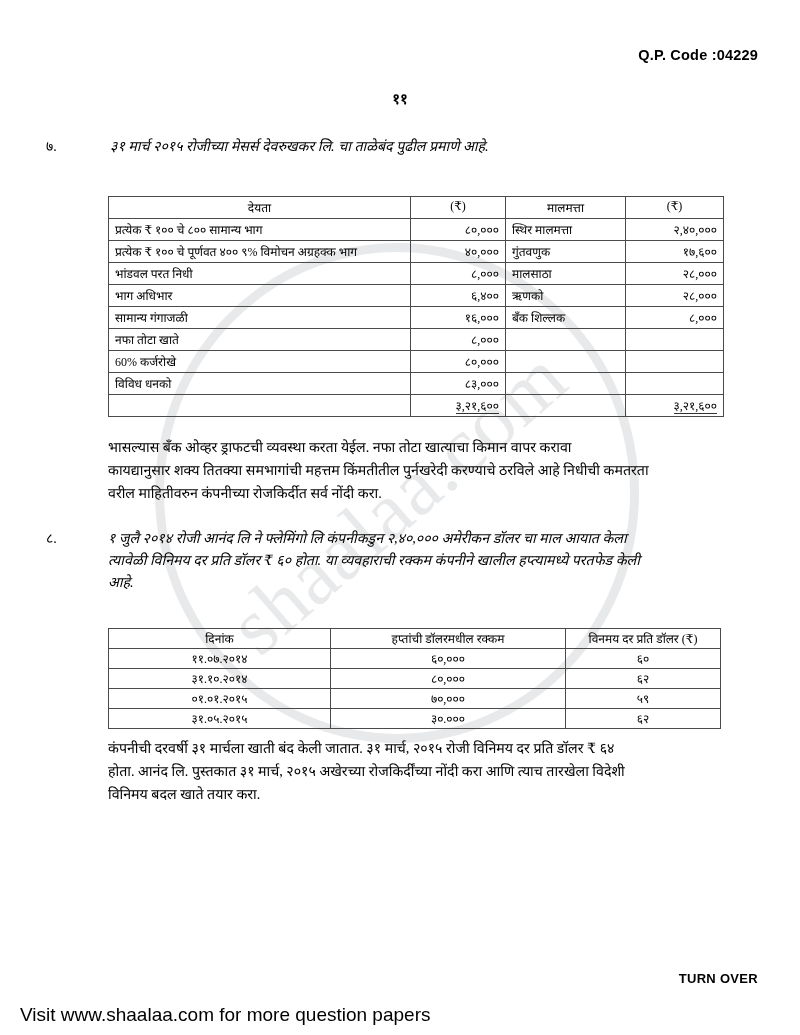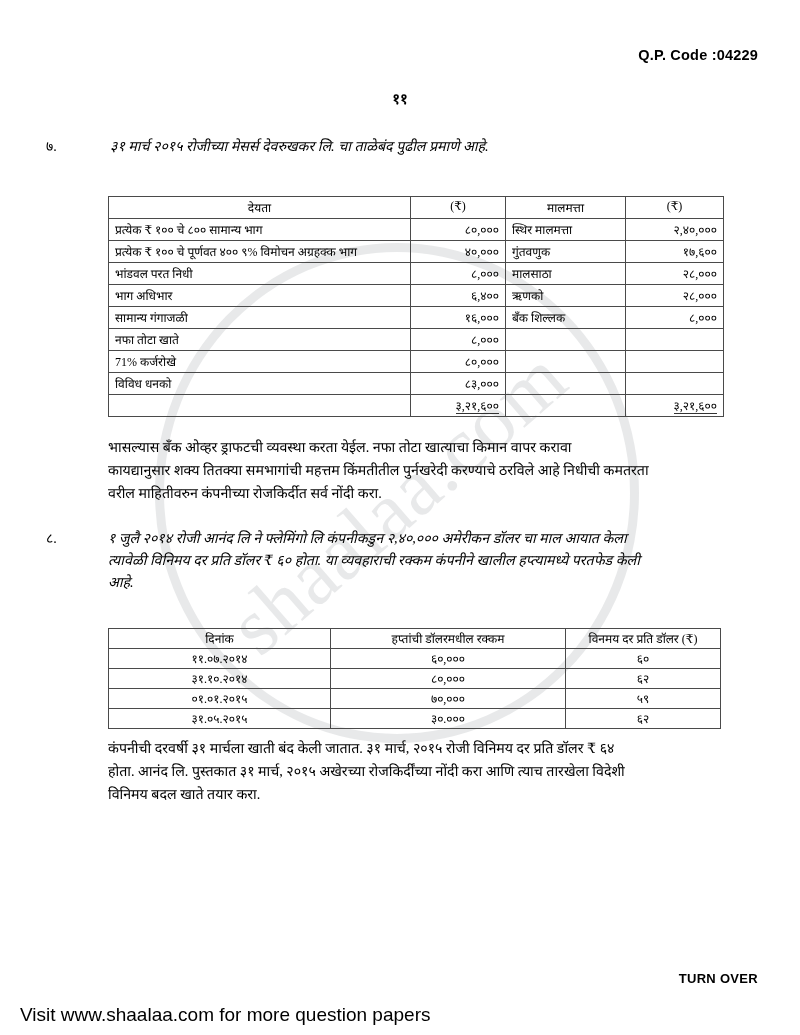--- a/index.html
+++ b/index.html
@@ -228,21 +228,21 @@
           <td>बँक शिल्लक</td>
           <td class="num">८,०००</td>
         </tr>
         <tr>
           <td>नफा तोटा खाते</td>
           <td class="num">८,०००</td>
           <td></td>
           <td class="num"></td>
         </tr>
         <tr>
-          <td>71% कर्जरोखे</td>
+          <td>60% कर्जरोखे</td>
           <td class="num">८०,०००</td>
           <td></td>
           <td class="num"></td>
         </tr>
         <tr>
           <td>विविध धनको</td>
           <td class="num">८३,०००</td>
           <td></td>
           <td class="num"></td>
         </tr>

